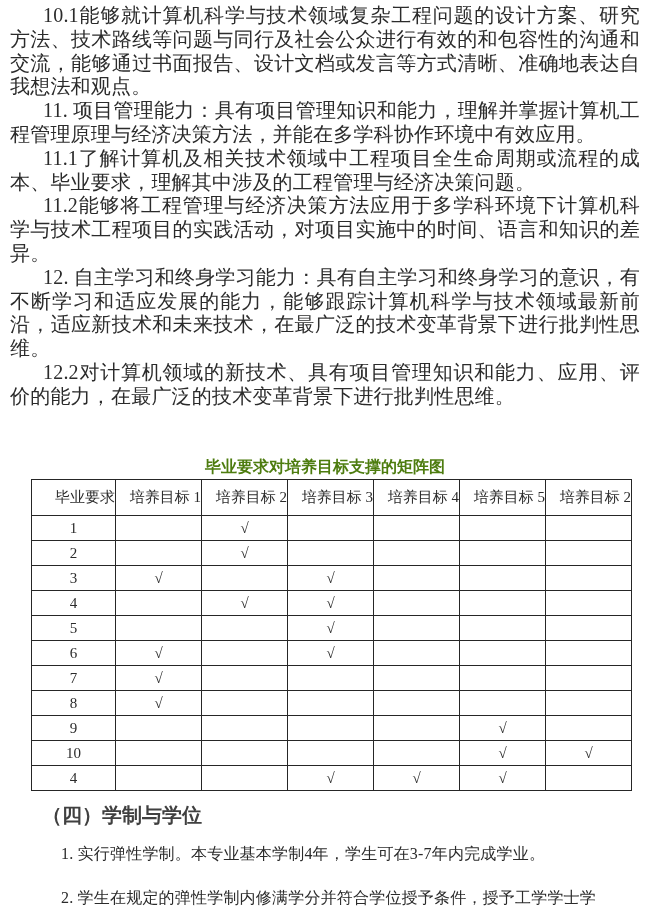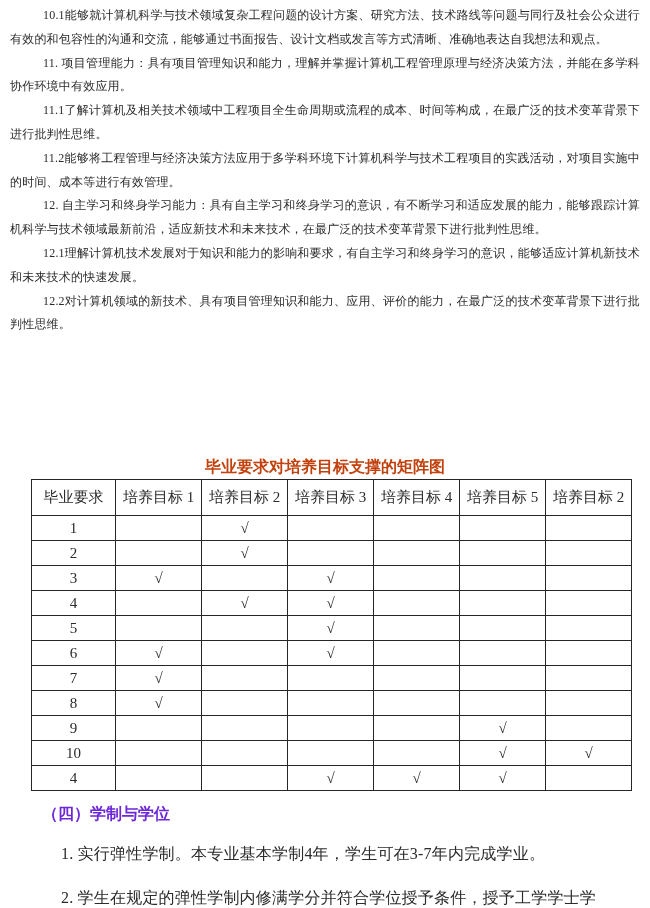--- a/index.html
+++ b/index.html
@@ -20,84 +20,83 @@
     background: #ffffff;
     color: #2b2b2b;
     font-family: "Liberation Serif", "DejaVu Serif", serif;
   }
   .body-text {
     height: 453px;
     overflow: hidden;
   }
   .body-text p {
     margin: 0;
-    font-size: 12px;
+    font-size: 20px;
     line-height: 23.8px;
     text-align: justify;
     text-indent: 33px;
     letter-spacing: 0.2px;
   }
   .table-title {
     margin: 1px 0 4px 0;
     font-family: "Liberation Sans", "DejaVu Sans", sans-serif;
     font-weight: bold;
     font-size: 16px;
     line-height: 17px;
     text-align: center;
-    color: #c2410c;
+    color: #4d7c0f;
   }
   table.matrix {
     border-collapse: collapse;
     table-layout: fixed;
     margin-left: 21px;
     background: #ffffff;
   }
   table.matrix th,
   table.matrix td {
     border: 1px solid #262626;
     text-align: center;
     vertical-align: middle;
     padding: 0;
     font-size: 15px;
     font-weight: normal;
     color: #2b2b2b;
     overflow: hidden;
   }
-  table.matrix thead th { height: 35px; }
+  table.matrix thead th { height: 35px; text-align: right; }
   table.matrix tbody td { height: 24px; }
   td.check-cell { font-size: 14px; color: #33404f; }
   .section-heading {
     margin: 16px 0 0 32px;
-    font-family: Liberation Mono, monospace;
+    font-family: Liberation Serif, serif;
     font-weight: bold;
-    font-size: 16px;
+    font-size: 20px;
     line-height: 16px;
-    color: #6d28d9;
+    color: #404040;
   }
   .section-text { margin-top: 12px; }
   .section-text p {
     margin: 18px;
     font-size: 16px;
     line-height: 26px;
     text-indent: 33px;
     letter-spacing: 0.2px;
   }
 </style>
 </head>
 <body>
 
 <div class="page">
 
   <div class="body-text" id="paragraphs">
       <p>10.1能够就计算机科学与技术领域复杂工程问题的设计方案、研究方法、技术路线等问题与同行及社会公众进行有效的和包容性的沟通和交流，能够通过书面报告、设计文档或发言等方式清晰、准确地表达自我想法和观点。</p>
       <p>11. 项目管理能力：具有项目管理知识和能力，理解并掌握计算机工程管理原理与经济决策方法，并能在多学科协作环境中有效应用。</p>
-      <p>11.1了解计算机及相关技术领域中工程项目全生命周期或流程的成本、时间等构成，在最广泛的技术变革背景下进行批判性思维。</p>
-      <p>11.2能够将工程管理与经济决策方法应用于多学科环境下计算机科学与技术工程项目的实践活动，对项目实施中的时间、成本等进行有效管理。</p>
+      <p>11.1了解计算机及相关技术领域中工程项目全生命周期或流程的成本、毕业要求，理解其中涉及的工程管理与经济决策问题。</p>
+      <p>11.2能够将工程管理与经济决策方法应用于多学科环境下计算机科学与技术工程项目的实践活动，对项目实施中的时间、语言和知识的差异。</p>
       <p>12. 自主学习和终身学习能力：具有自主学习和终身学习的意识，有不断学习和适应发展的能力，能够跟踪计算机科学与技术领域最新前沿，适应新技术和未来技术，在最广泛的技术变革背景下进行批判性思维。</p>
-      <p>12.1理解计算机技术发展对于知识和能力的影响和要求，有自主学习和终身学习的意识，能够适应计算机新技术和未来技术的快速发展。</p>
       <p>12.2对计算机领域的新技术、具有项目管理知识和能力、应用、评价的能力，在最广泛的技术变革背景下进行批判性思维。</p>
     </div>
 
   <div class="table-title">毕业要求对培养目标支撑的矩阵图</div>
 
   <table class="matrix">
     <colgroup>
       <col style="width:84px">
       <col style="width:86px">
         <col style="width:86px">

